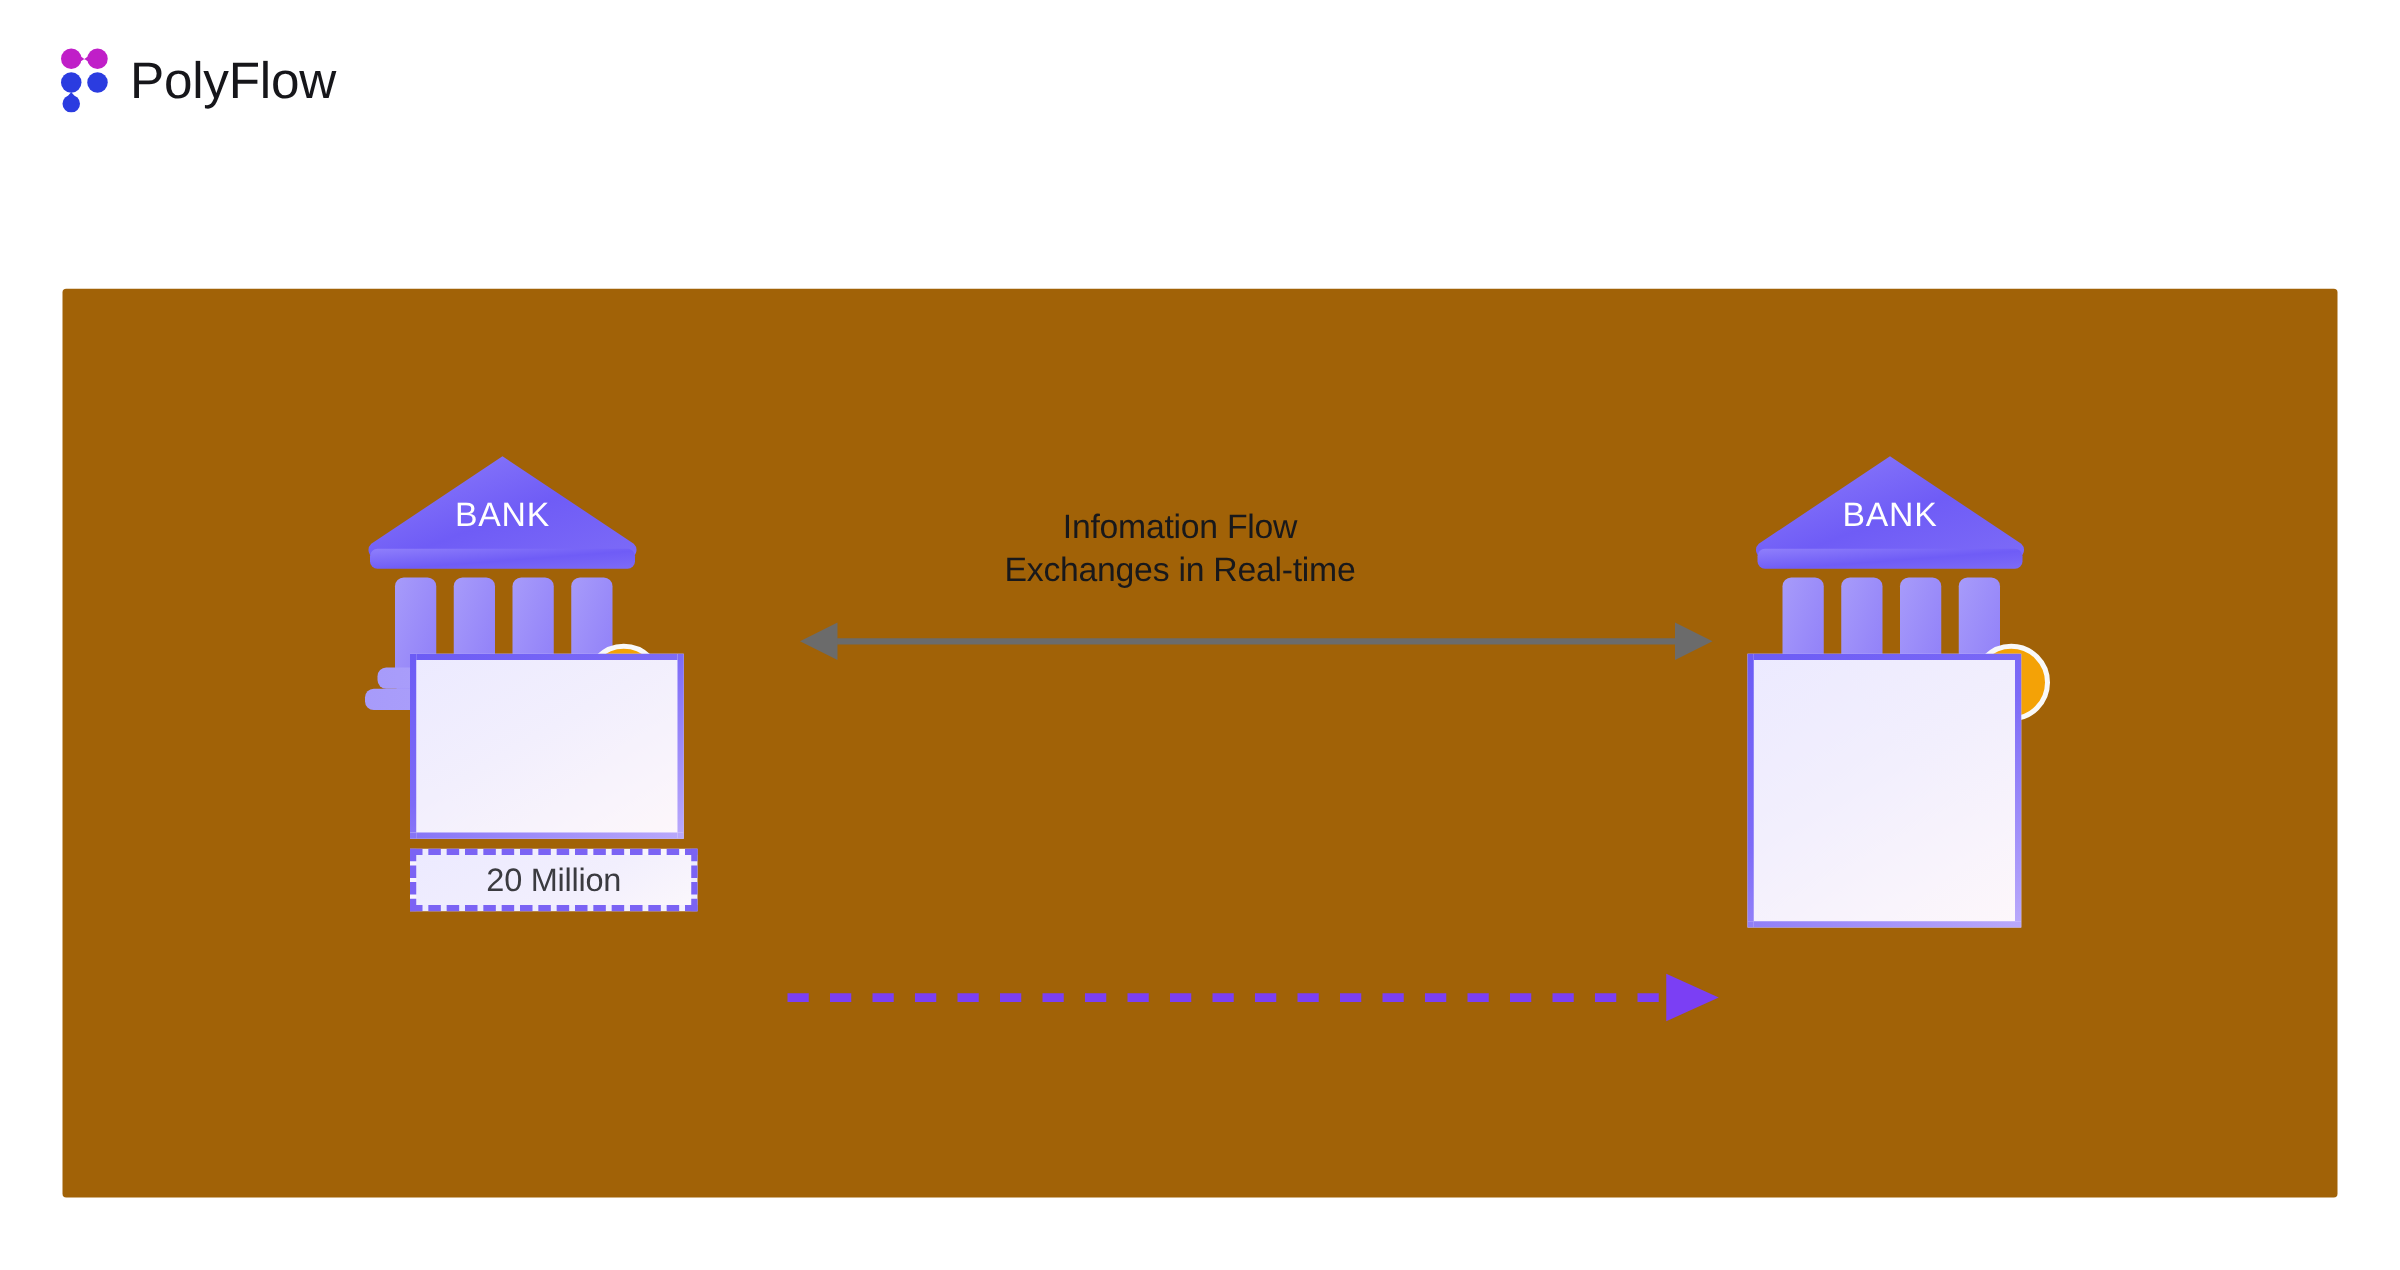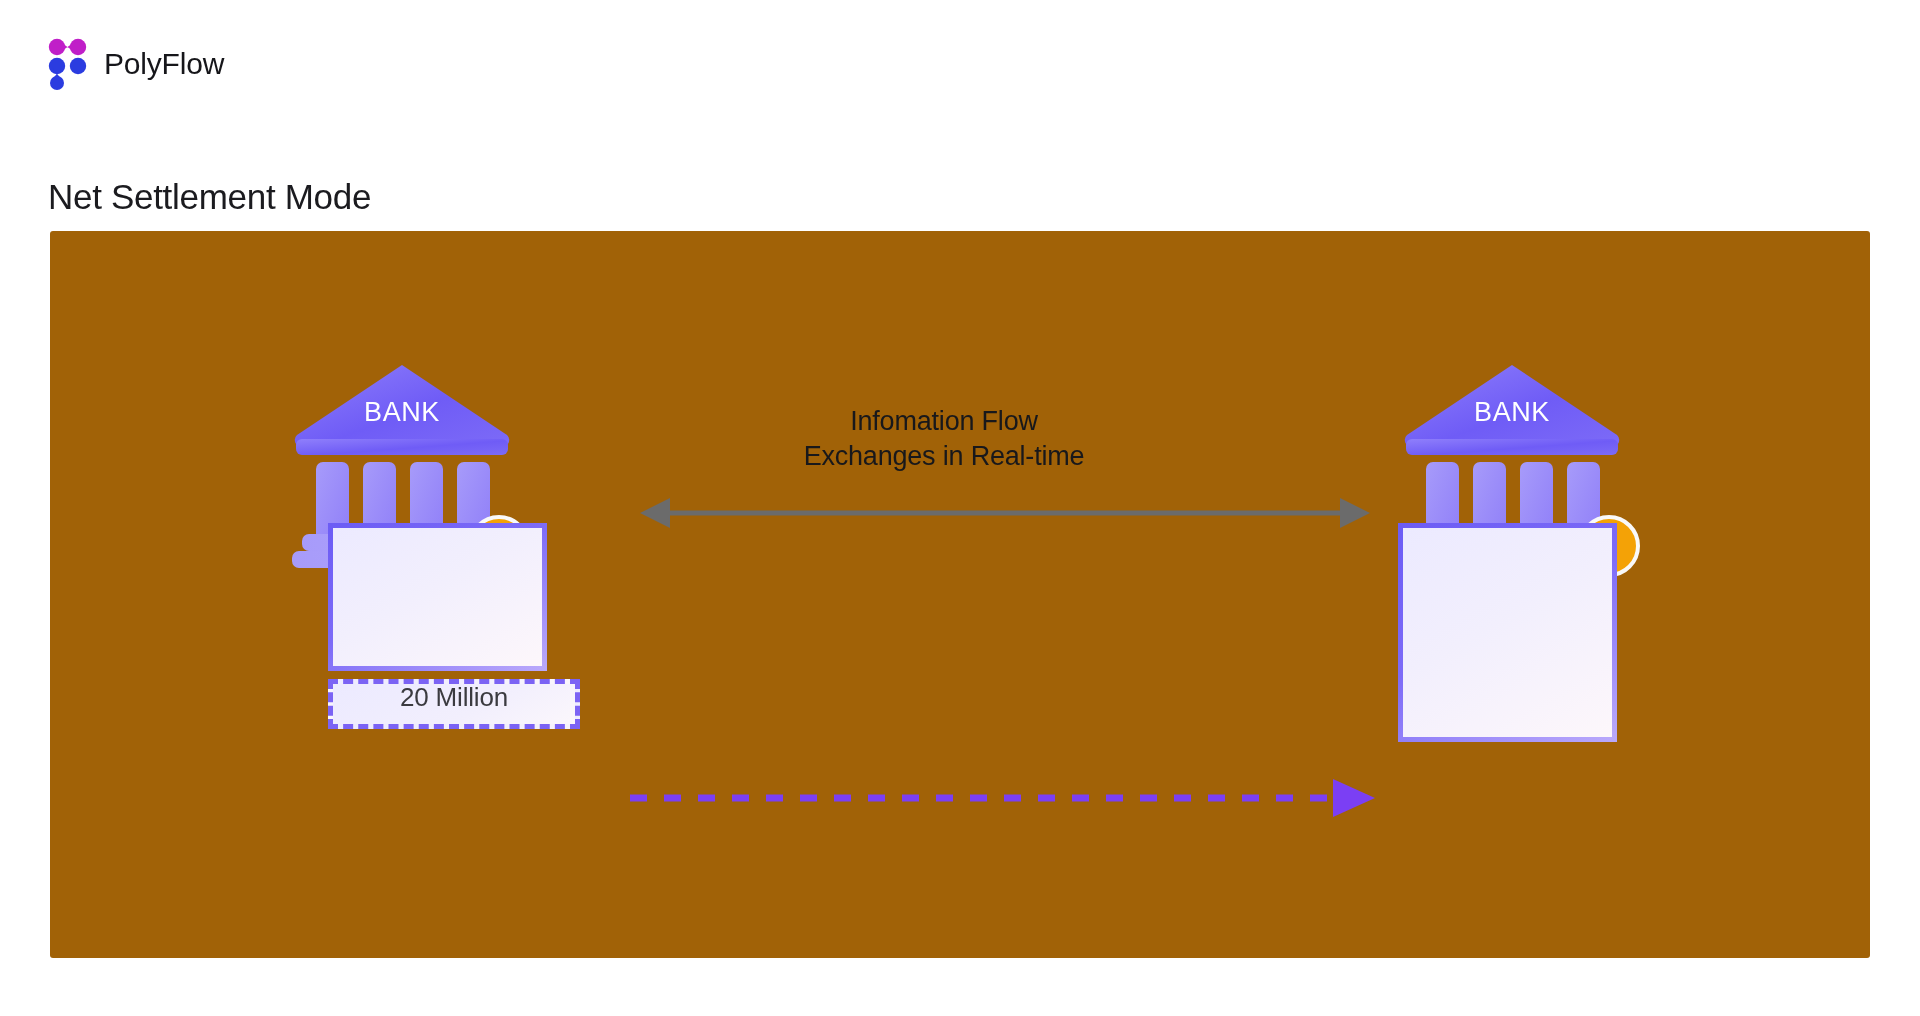--- a/index.html
+++ b/index.html
@@ -31,21 +31,21 @@
     display: flex;
     align-items: center;
     gap: 16px;
   }
   .brand-mark {
     width: 40px;
     height: 52px;
     display: block;
   }
   .brand-name {
-    font-size: 30px;
+    font-size: 41px;
     font-weight: 400;
     color: #16161a;
     letter-spacing: -0.2px;
     line-height: 1;
     white-space: nowrap;
   }
 
   
   .page-title {
     position: absolute;
@@ -131,27 +131,27 @@
     border-image: linear-gradient(150deg, #6c5cf5 0%, #7d6bf7 45%, #b9a8fb 100%) 1;
     background: linear-gradient(150deg, #eceaff 0%, #f2effd 45%, #fdf7fb 100%);
   }
   .box-left  { left: 278px;  top: 292px; width: 219px; height: 148px; }
   .box-right { left: 1348px; top: 292px; width: 219px; height: 219px; }
 
   .amount-chip {
     position: absolute;
     left: 278px;
     top: 448px;
-    width: 252px;
+    width: 230px;
     height: 50px;
     box-sizing: border-box;
     border: 5px dashed #7b63f4;
     background: linear-gradient(150deg, #eceaff 0%, #f2effd 60%, #fbf7fc 100%);
     display: flex;
-    align-items: flex-start;
+    align-items: center;
     justify-content: center;
   }
   .amount-chip span {
     font-size: 26px;
     color: #3b3b40;
     letter-spacing: -0.2px;
     line-height: 1;
   }
 
   
@@ -193,21 +193,20 @@
         <circle cx="9" cy="28" r="8.2" fill="#2b3ce0"></circle>
         <circle cx="9" cy="45" r="7.0" fill="#2b3ce0"></circle>
         <path d="M4.3 28 C4.3 34 13.7 37 13.7 45 L4.3 45 C4.3 37 13.7 34 13.7 28 Z" fill="#2b3ce0"></path>
 
         <circle cx="30" cy="28" r="8.2" fill="#2b3ce0"></circle>
       </g>
     </svg>
     <div class="brand-name">PolyFlow</div>
   </div>
 
-  <h1 class="page-title">Net Settlement Mode</h1>
 
   <div class="panel">
     <div class="stage">
 
       <div class="bank bank-left">
         <svg class="bank-svg" viewBox="0 0 228 210" aria-hidden="true">
           <defs>
             <linearGradient id="gRoofA" x1="0" y1="0" x2="1" y2="1">
               <stop offset="0%" stop-color="#8f7ffb"></stop>
               <stop offset="55%" stop-color="#6f5cf6"></stop>

